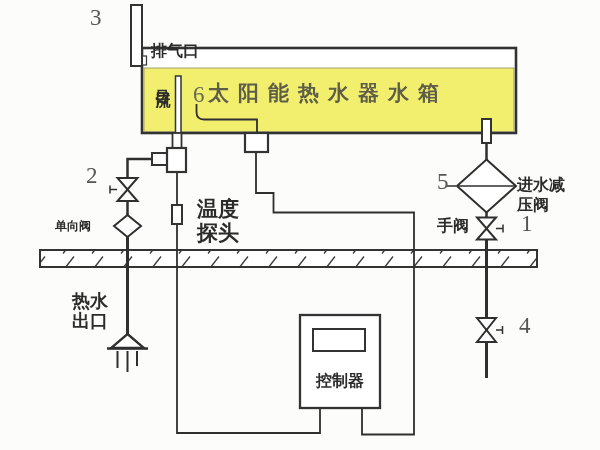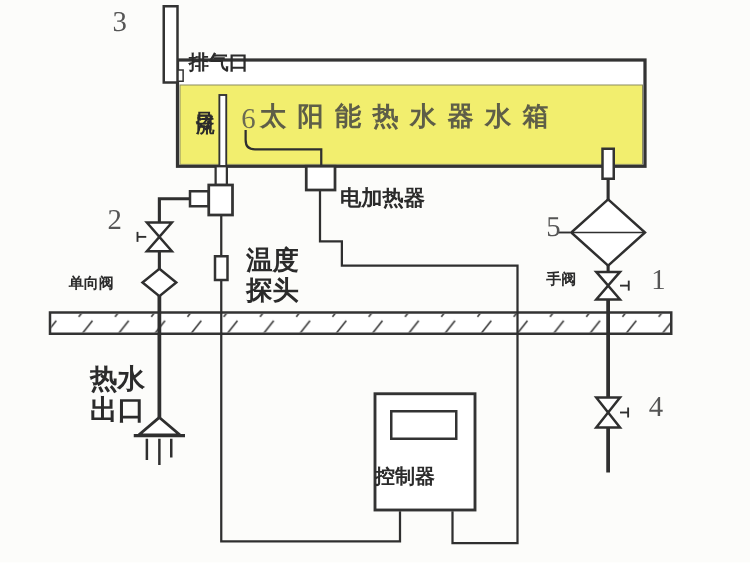--- a/index.html
+++ b/index.html
@@ -9,21 +9,21 @@
   }
   #schematic{position:absolute;left:0;top:0;}
   .lbl{position:absolute;color:#2b2b2b;font-weight:bold;white-space:nowrap;line-height:1.12;}
   .num{position:absolute;color:#555;font-family:"Liberation Serif","DejaVu Serif",serif;
        font-size:23px;font-weight:normal;}
   .tank-title{position:absolute;left:208px;top:79px;font-size:21px;letter-spacing:9px;
        color:#5e5e48;font-weight:bold;}
   .v-label{position:absolute;left:153px;top:77px;writing-mode:vertical-rl;text-orientation:upright;
        font-size:15px;font-weight:bold;color:#2b2b2b;letter-spacing:2px;}
   .two-line{font-size:16px;}
-  .ctl-label{position:absolute;left:300px;top:371px;width:80px;text-align:left;
+  .ctl-label{position:absolute;left:300px;top:371px;width:80px;text-align:center;
        font-size:16px;font-weight:bold;color:#2b2b2b;}
 </style>
 </head>
 <body>
 
 <div id="canvas">
 
   <svg id="schematic" width="600" height="450" viewBox="0 0 600 450">
     <defs>
       <pattern id="hatch" width="29" height="17" patternUnits="userSpaceOnUse">
@@ -121,37 +121,40 @@
     </g>
   </svg>
 
   <div class="num" style="left:90px;top:5px;">3</div>
   <div class="lbl" style="left:151px;top:10px;font-size:16px;margin-top:32px;">排气口</div>
 
   <div class="v-label">导流口</div>
   <div class="num" style="left:193px;top:82px;color:#6a6a52;">6</div>
   <div class="tank-title">太阳能热水器水箱</div>
 
-  <div class="lbl" style="left:272px;top:149px;font-size:17px;">电加热器</div>
 
   <div class="num" style="left:86px;top:163px;">2</div>
   <div class="lbl" style="left:55px;top:220px;font-size:12px;">单向阀</div>
 
   <div class="lbl" style="left:197px;top:197px;font-size:21px;">
     <div>温度</div>
     <div>探头</div>
   </div>
 
-  <div class="lbl two-line" style="left:72px;top:291px;font-size:22px;">
+  <div class="lbl two-line" style="left:72px;top:291px;font-size:18px;">
     <div>热水</div>
     <div>出口</div>
   </div>
 
   <div class="num" style="left:437px;top:169px;">5</div>
+  <div class="lbl" style="left:517px;top:175px;font-size:16px;line-height:1.25;">
+    <div>进水减</div>
+    <div>压阀</div>
+  </div>
 
-  <div class="lbl" style="left:437px;top:217px;font-size:12px;text-align:right;">手阀</div>
+  <div class="lbl" style="left:437px;top:217px;font-size:16px;text-align:right;">手阀</div>
   <div class="num" style="left:521px;top:211px;">1</div>
 
   <div class="num" style="left:519px;top:313px;">4</div>
 
   <div class="ctl-label">控制器</div>
 
 </div>
 
 </body></html>

